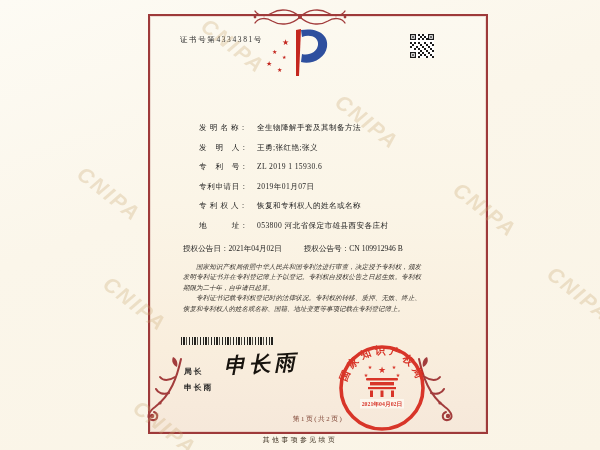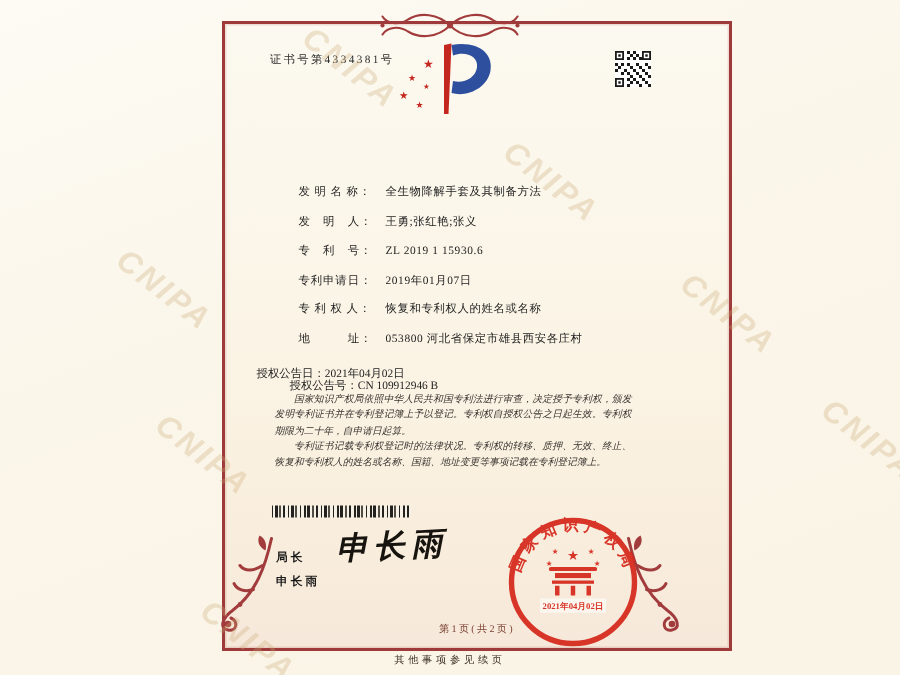--- a/index.html
+++ b/index.html
@@ -10,21 +10,21 @@
         background:linear-gradient(180deg,#fcf9f0 0%,#fbf5e7 45%,#f9eedd 80%,#f6e8da 100%);
         border:2px solid #9e3a3a;box-shadow:inset 0 0 0 1px rgba(158,58,58,.15);padding-left:36px;}
   .cert-no{position:absolute;left:30px;top:19px;font-size:7.5px;letter-spacing:1.6px;color:#2b2b2b;}
   .logo{position:absolute;left:113px;top:10px;}
   .qr{position:absolute;left:260px;top:18px;}
   .title{position:absolute;left:0;top:72px;width:100%;text-align:center;font-size:17.5px;font-weight:bold;letter-spacing:9px;text-indent:9px;color:#141414;margin:0;}
   .fields{position:absolute;left:33px;top:108px;width:250px;}
   .frow{display:flex;font-size:7.6px;color:#1e1e1e;margin-bottom:12px;line-height:1;}
   .frow .lab{white-space:pre;letter-spacing:.6px;min-width:58px;margin-left:16px;}
   .frow .val{letter-spacing:.4px;}
-  .grant{position:absolute;left:21px;top:229px;width:250px;font-size:7.6px;color:#1e1e1e;display:flex;line-height:1;flex-direction:column;}
+  .grant{position:absolute;left:33px;top:229px;width:250px;font-size:7.6px;color:#1e1e1e;display:flex;line-height:1;}
   .grant .g2{margin-left:22px;}
   .paras{position:absolute;left:33px;top:246px;width:238px;font-size:6.5px;line-height:1.6;color:#38342f;font-style:italic;text-align:justify;}
   .paras p{margin:0;text-indent:2em;}
   .barcode{position:absolute;left:31px;top:321px;width:93px;height:8px;
      background:repeating-linear-gradient(90deg,#24221e 0 1px,#f6f1e4 1px 2px,#24221e 2px 4px,#f6f1e4 4px 5px,#514d44 5px 6px,#f6f1e4 6px 8px,#24221e 8px 9px,#f6f1e4 9px 11px);}
   .director{position:absolute;left:34px;top:352px;font-size:7.8px;font-weight:bold;letter-spacing:2px;color:#1c1c1c;line-height:1;}
   .director .name{margin-top:8px;}
   .signature{position:absolute;left:74px;top:334px;font-size:21px;font-weight:bold;font-style:italic;color:#17130e;transform:rotate(-3deg);letter-spacing:4px;white-space:nowrap;}
   .seal{position:absolute;left:186px;top:326px;opacity:.93;}
   .pageno{position:absolute;left:0;top:398px;width:100%;text-align:center;font-size:6.8px;letter-spacing:1.5px;color:#7d4232;}

